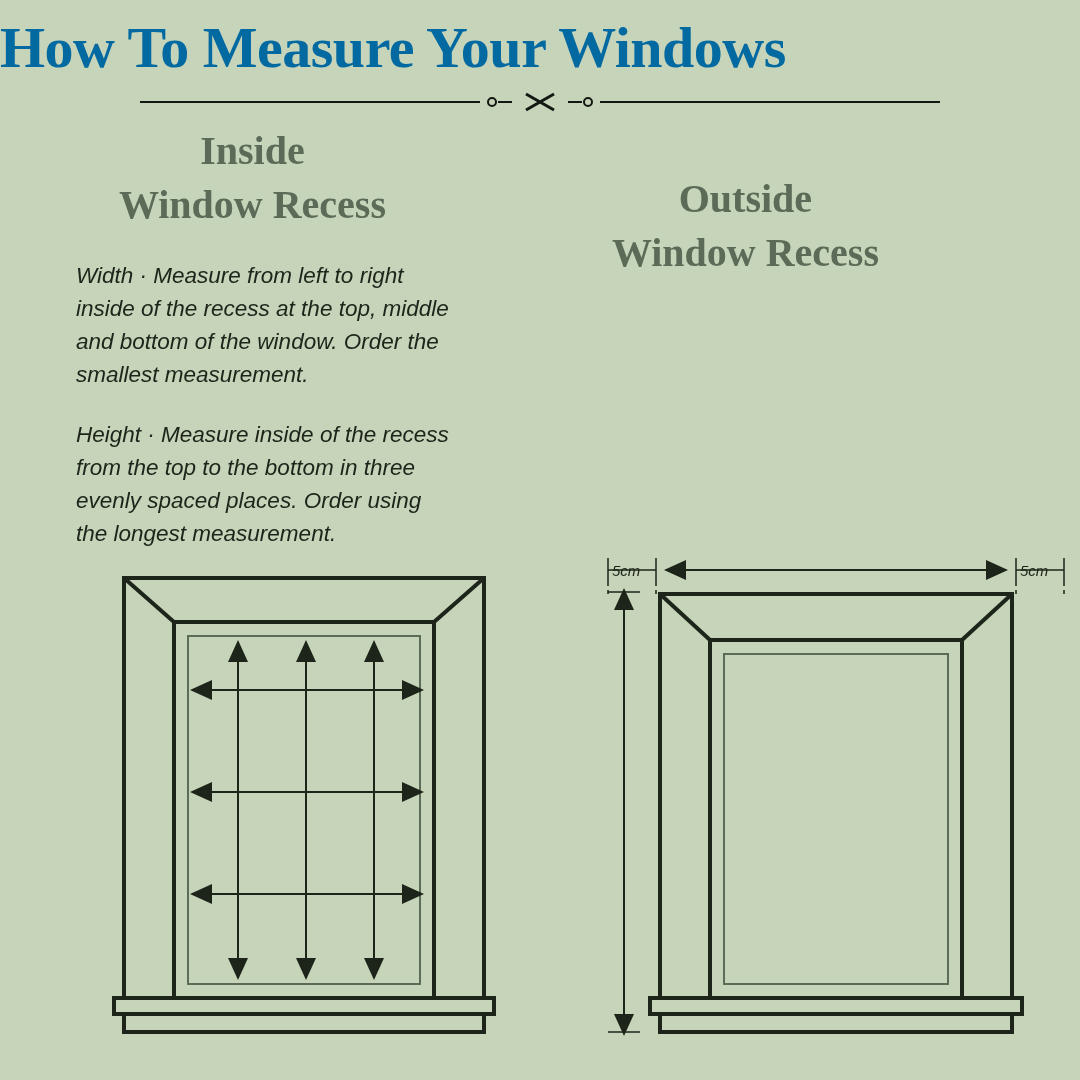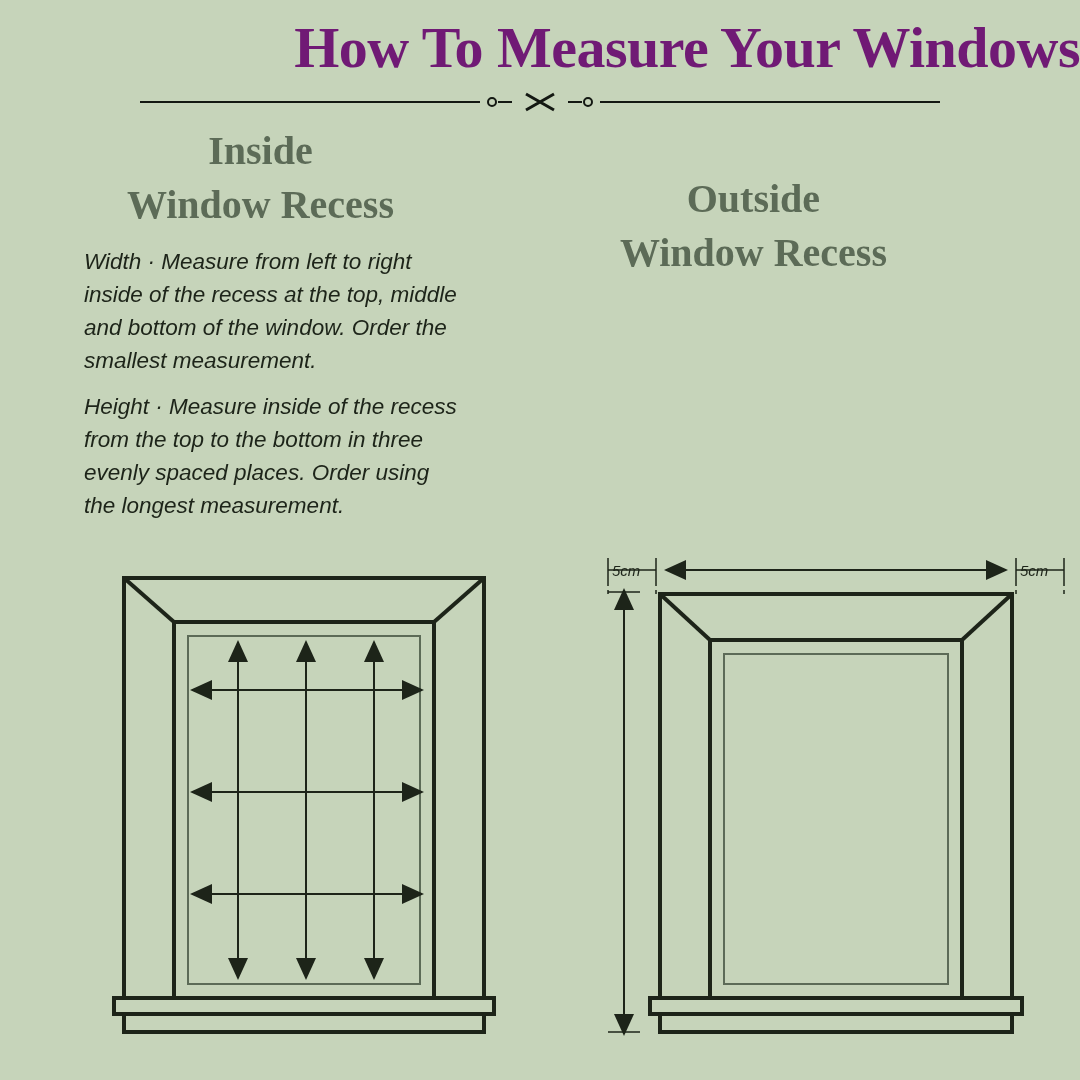--- a/index.html
+++ b/index.html
@@ -17,39 +17,39 @@
   .page {
     position: relative;
     width: 1080px;
     height: 1080px;
   }
   .title {
     position: absolute;
     top: 14px;
     left: 0;
     width: 1080px;
-    text-align: right;
+    text-align: left;
     font-family: "Liberation Serif", serif;
     font-weight: bold;
     font-size: 58px;
     letter-spacing: -0.5px;
-    color: #701a75;
+    color: #0369a1;
     white-space: nowrap;
   }
   .divider {
     position: absolute;
     top: 92px;
     left: 140px;
     width: 800px;
     height: 20px;
   }
   .columns {
     position: absolute;
     top: 124px;
-    left: 12px;
+    left: 4px;
     width: 984px;
     display: flex;
   }
   .col {
     width: 540px;
     box-sizing: border-box;
   }
   .col-left { padding: 0 40px 0 72px; }
   .col-right { padding: 0 40px 0 56px; }
   .col-head {
@@ -59,21 +59,21 @@
     line-height: 1.35;
     text-align: center;
     color: #5c6b57;
   }
   .col-left .col-head { padding-right: 28px; }
   .col-right .col-head { padding-right: 10px; margin-top: 48px; }
   .para {
     font-style: italic;
     font-size: 22.5px;
     line-height: 1.46;
-    margin-top: 14px;
+    margin-top: 28px;
     color: #1d2419;
   }
   .para .lead { font-style: italic; }
   .figures {
     position: absolute;
     top: 548px;
     left: 0;
     width: 1080px;
     height: 532px;
     margin-left: 32px;

